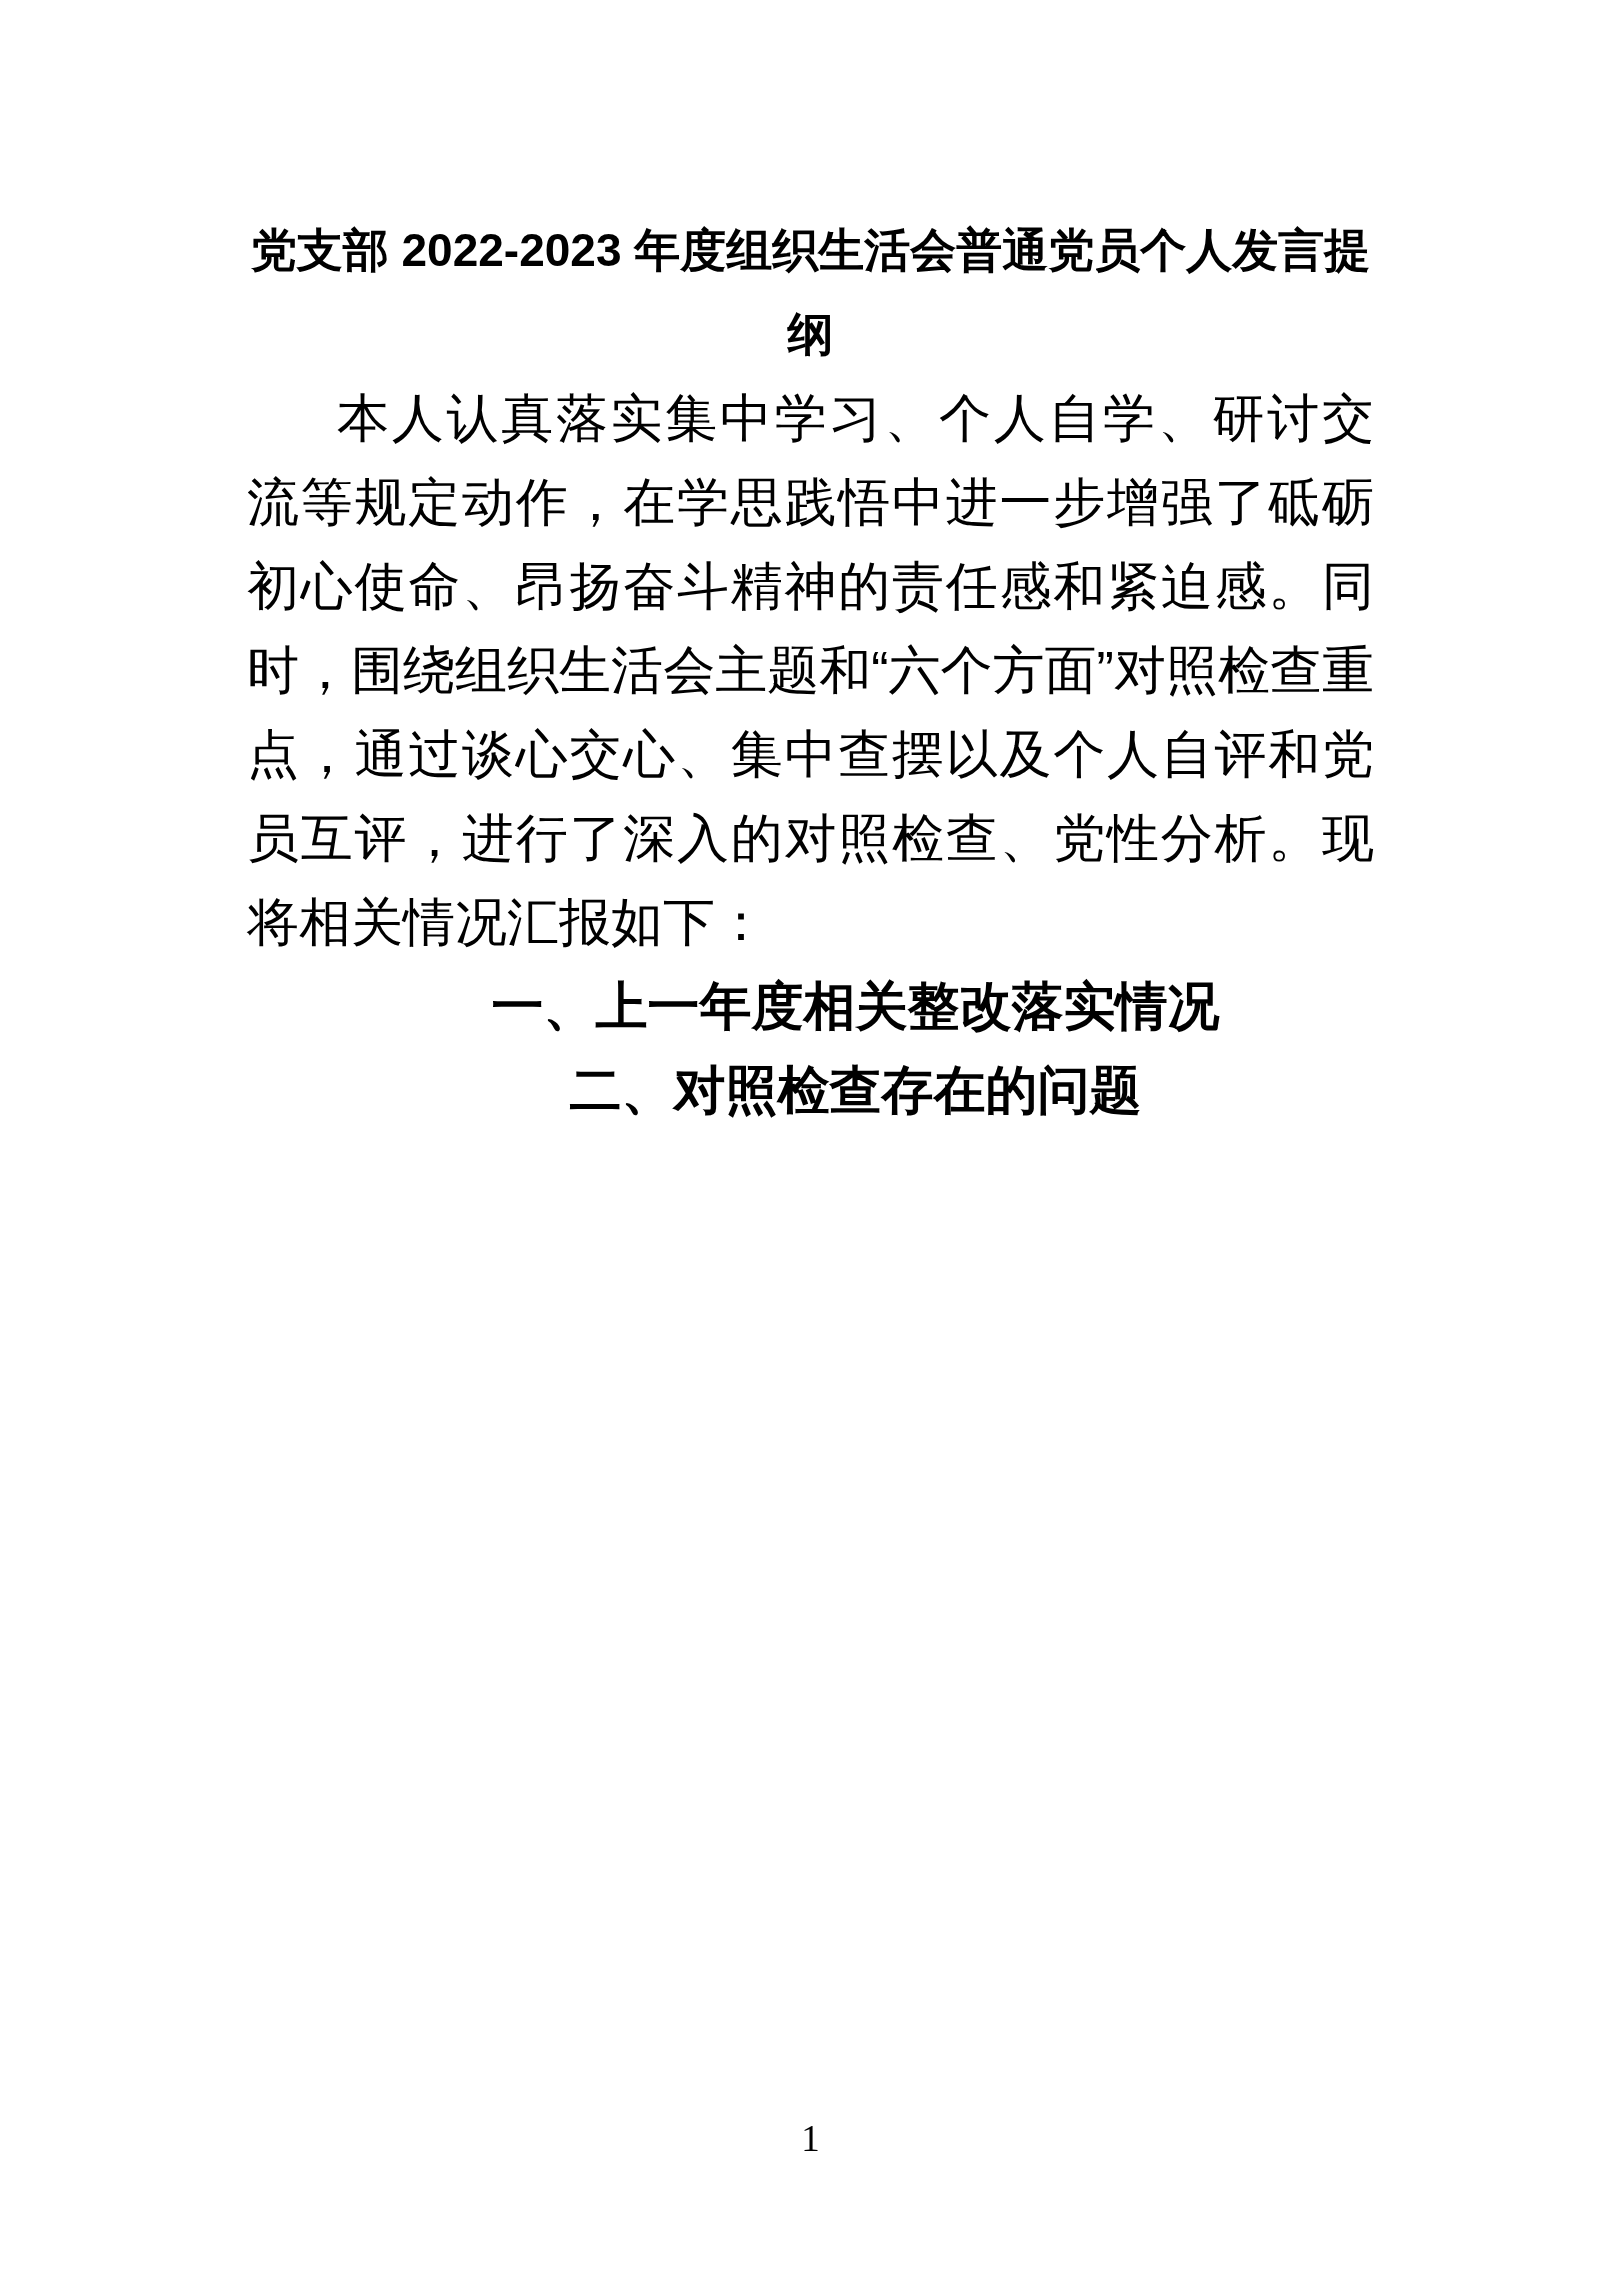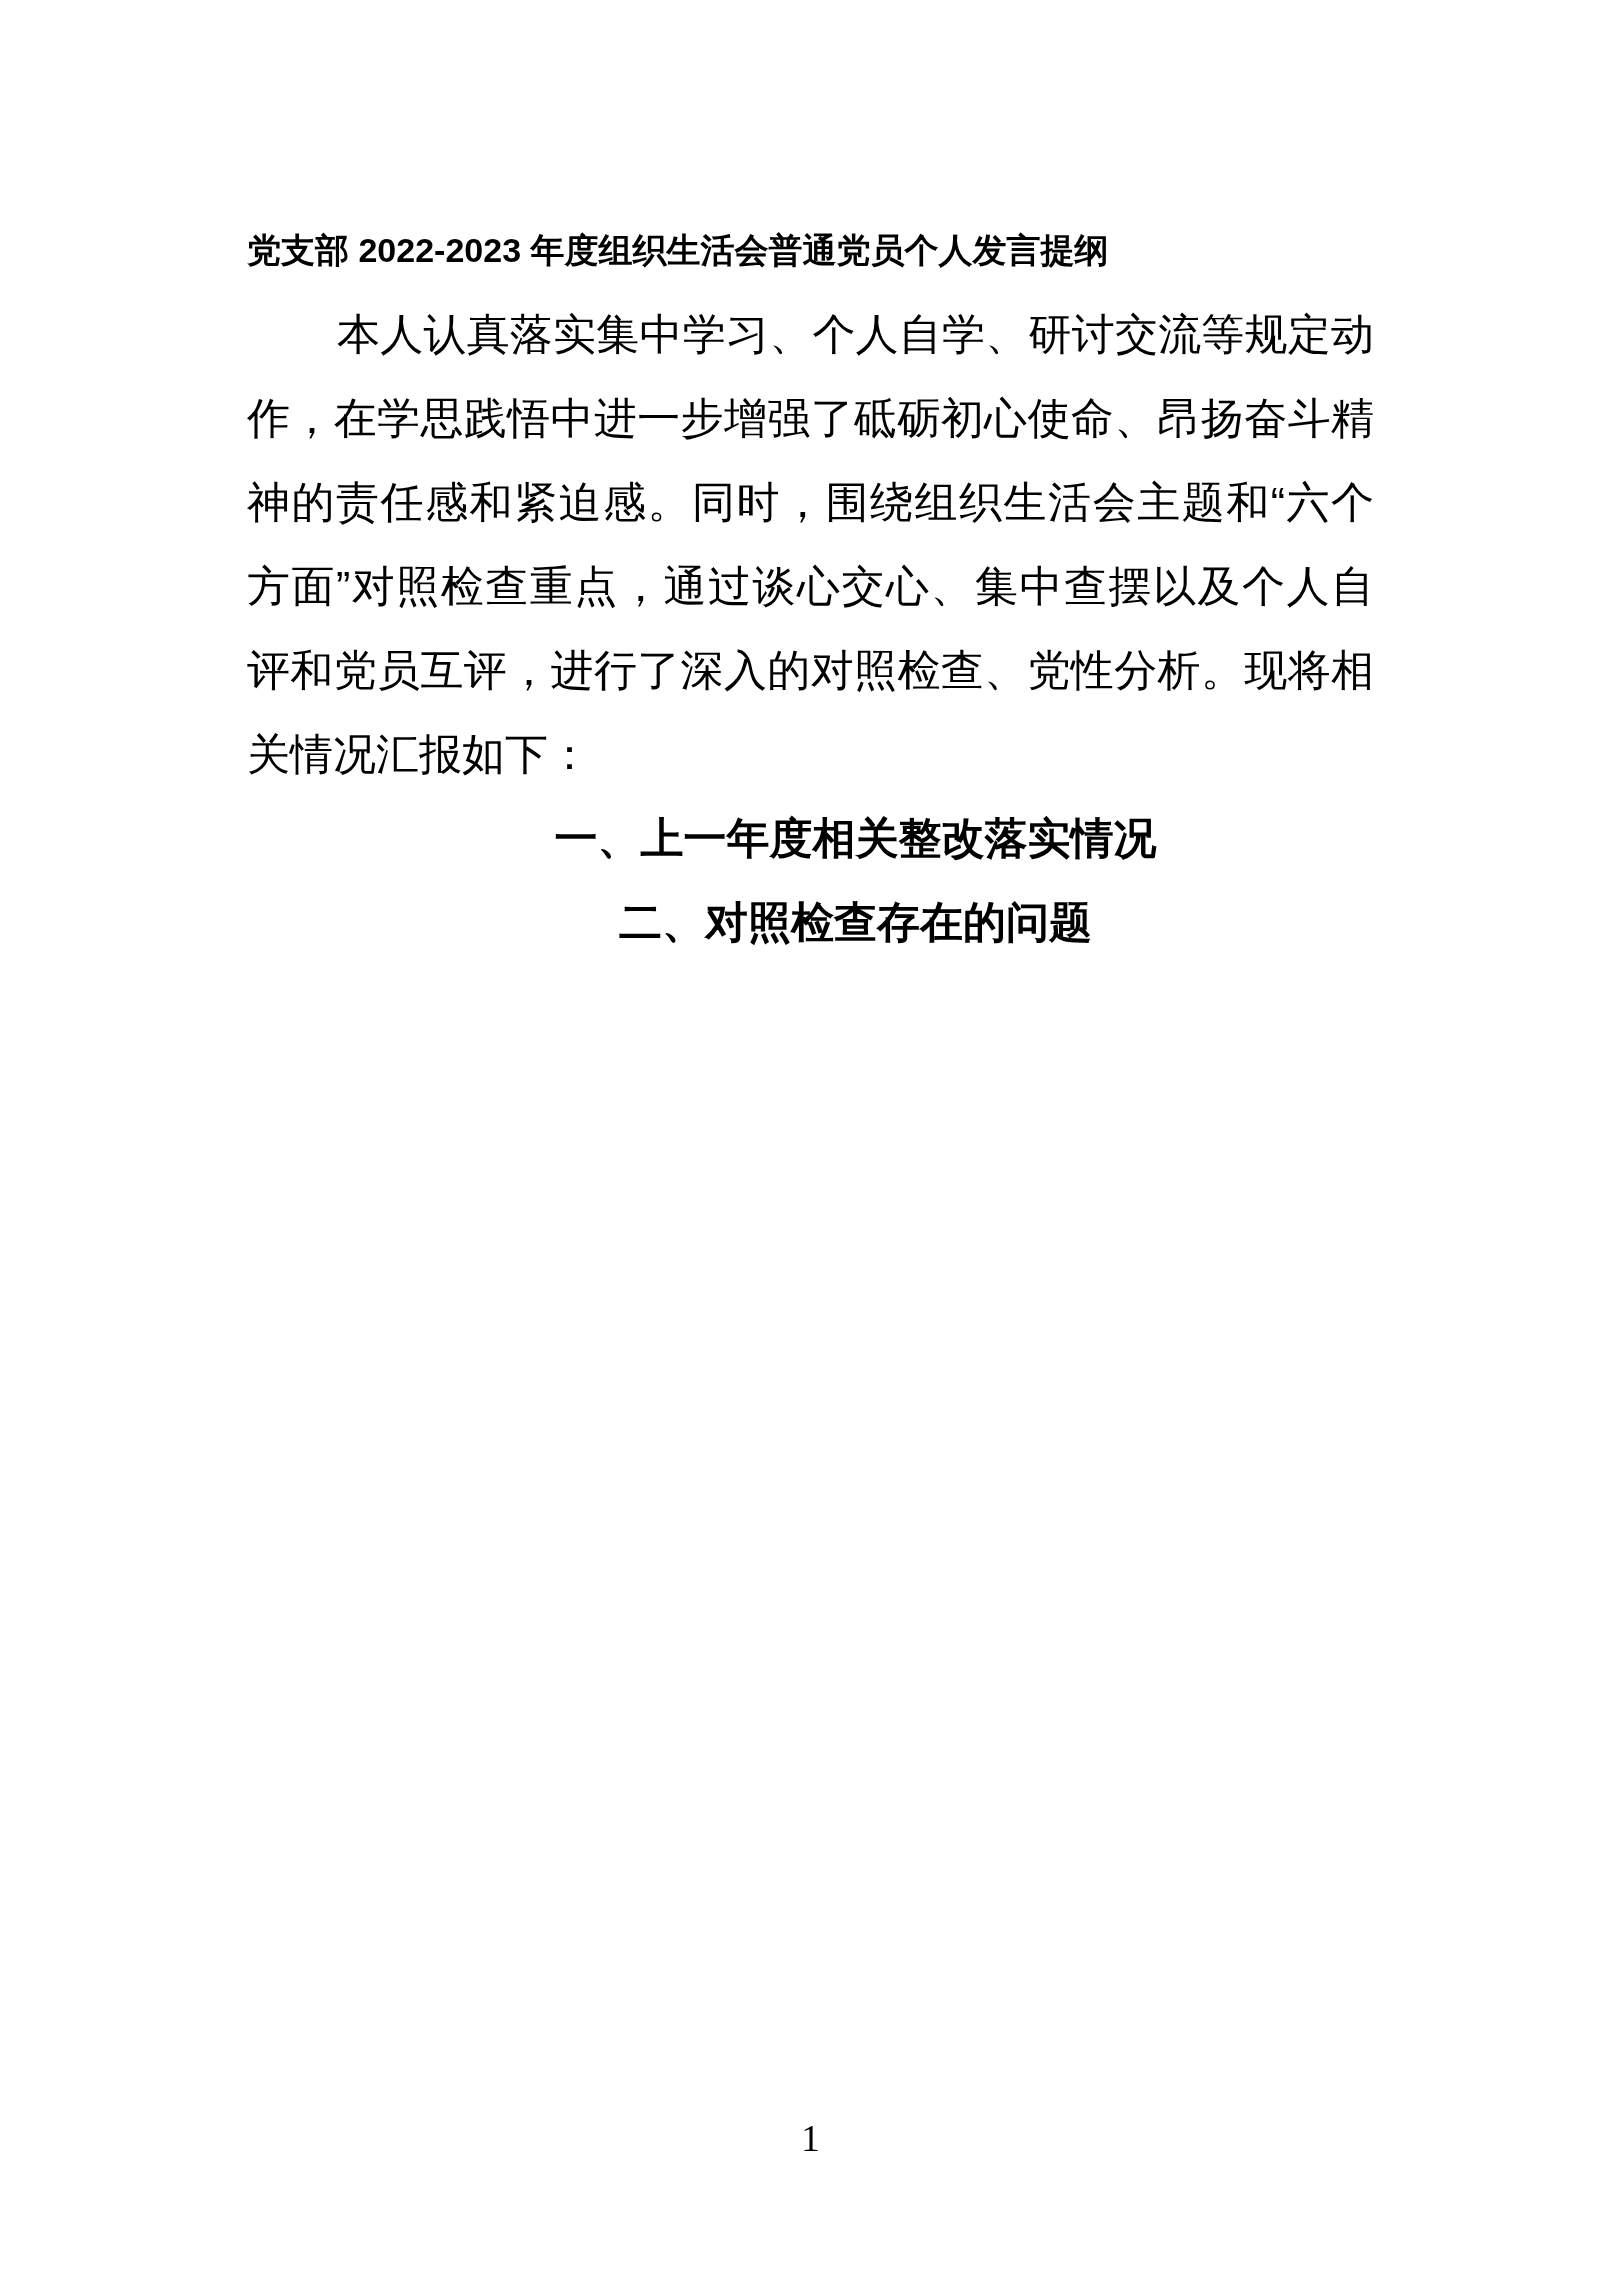--- a/index.html
+++ b/index.html
@@ -15,28 +15,29 @@
   }
   .content {
     position: absolute;
     top: 208px;
     left: 247px;
     width: 1127px;
   }
   .doc-title {
     margin: 0;
     width: 1127px;
-    font-size: 34px;
+    font-size: 46px;
     line-height: 84px;
     font-weight: bold;
+    text-align: center;
     letter-spacing: 0;
   }
   .blocks p {
     margin: 0;
-    font-size: 43px;
+    font-size: 52px;
     line-height: 84px;
     text-indent: 90px;
     text-align: justify;
     text-justify: inter-ideograph;
   }
   .blocks p.paragraph { font-weight: normal; }
   .blocks p.heading,
   .blocks p.subheading {
     font-weight: bold;
     text-align: center;

